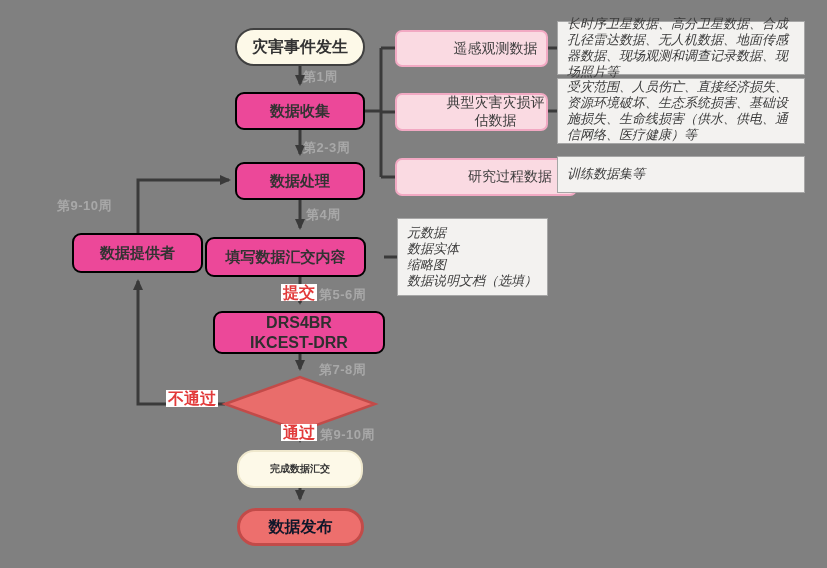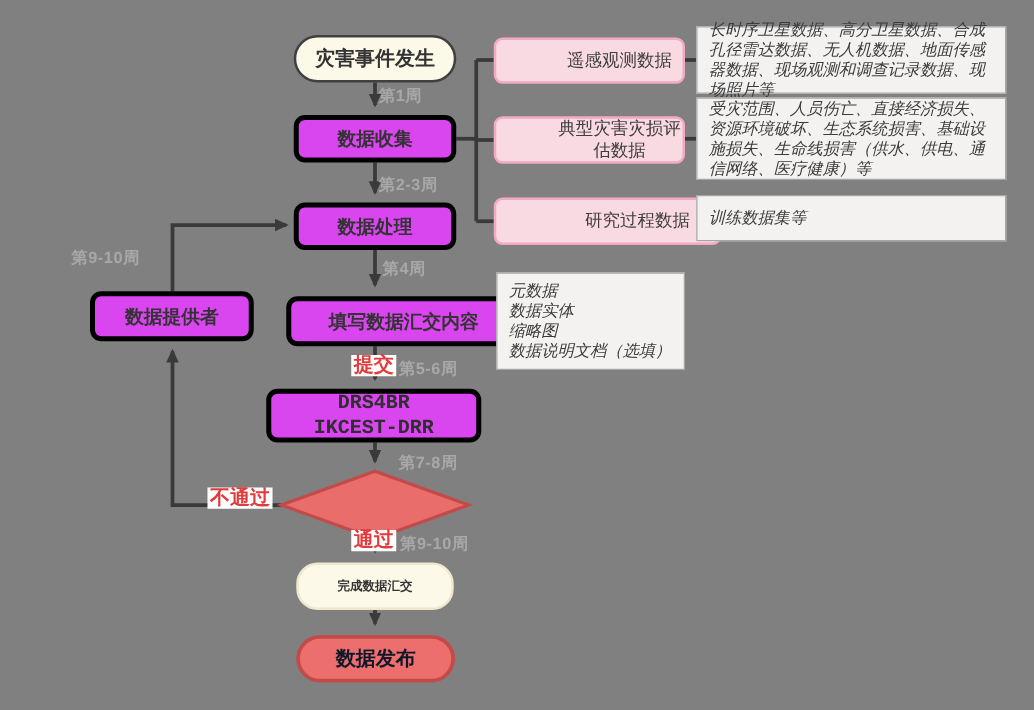--- a/index.html
+++ b/index.html
@@ -5,21 +5,21 @@
   * { margin: 0; padding: 0; box-sizing: border-box; }
   html,body { background: #808080; }
   body { font-family: "Liberation Sans", "DejaVu Sans", sans-serif; }
   .canvas { position: relative; width: 827px; height: 568px; background: #808080; overflow: hidden; }
   svg.wires { position: absolute; left: 0; top: 0; }
 
   .node { position: absolute; display: flex; align-items: center; justify-content: center;
           text-align: center; font-weight: bold; color: #333; }
   .cream { background: #FDF9E8; border: 2px solid #404040; border-radius: 19px; font-size: 16px; }
   .cream-sm { background: #FDF9E8; border: 2px solid #EFE8CD; border-radius: 17px; font-size: 10px; }
-  .cyan  { background: #d946ef; border: 4px solid #000000; border-radius: 9px; font-size: 15px; font-family: Liberation Mono, monospace; }
+  .cyan  { background: #ec4899; border: 2px solid #000000; border-radius: 9px; font-size: 15px; }
   .pink  { background: #FADAE2; border: 2px solid #F2A9C3; border-radius: 7px; font-size: 14px;
            font-weight: normal; color: #3E3E3E; padding-left: 48px; }
   .red-pill { background: #ED6F6D; border: 3px solid #C24B49; border-radius: 20px; color: #0f172a; font-size: 16px; }
   .platform-line { line-height: 1.22; font-size: 16px; font-weight: bold; color: #2F2F2F; }
 
   .note { position: absolute; background: #F3F2F0; border: 1px solid #A6A6A6; font-style: italic;
           font-size: 13px; color: #3B3B3B; line-height: 1.24; padding: 5px 9px;
           display: flex; flex-direction: column; justify-content: center; }
   .note.prelines { white-space: pre-line; }
 
@@ -66,21 +66,21 @@
     </g>
     <polygon points="225,404 300,377 375,404 300,431" fill="#E96D6B" stroke="#C24B49" stroke-width="2.5"></polygon>
   </svg>
 
   <div class="node cream" style="left:235px; top:28px; width:130px; height:38px;">灾害事件发生</div>
 
   <div class="node cyan" style="left:235px; top:92px; width:130px; height:38px;">数据收集</div>
 
   <div class="node cyan" style="left:235px; top:162px; width:130px; height:38px;">数据处理</div>
 
-  <div class="node cyan" style="left:229px; top:237px; width:188px; height:40px;">填写数据汇交内容</div>
+  <div class="node cyan" style="left:205px; top:237px; width:161px; height:40px;">填写数据汇交内容</div>
 
   <div class="node cyan" style="left:213px; top:311px; width:172px; height:43px; flex-direction:column;">
     <div class="platform-line">DRS4BR</div>
     <div class="platform-line">IKCEST-DRR</div>
   </div>
 
 
   <div class="node cream-sm" style="left:237px; top:450px; width:126px; height:38px;">完成数据汇交</div>
 
   <div class="node red-pill" style="left:237px; top:508px; width:127px; height:38px;">数据发布</div>

